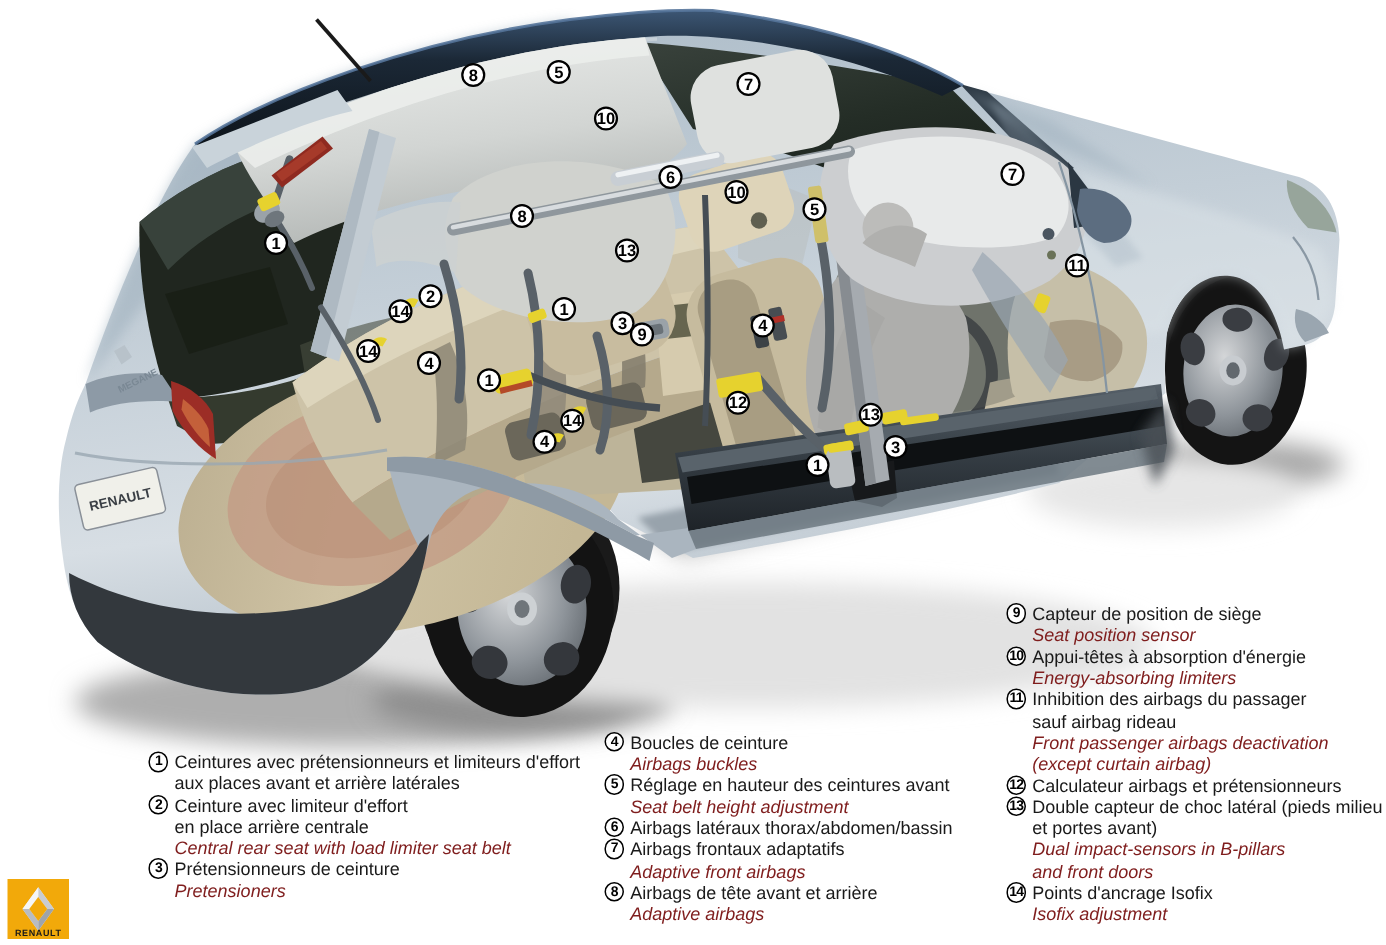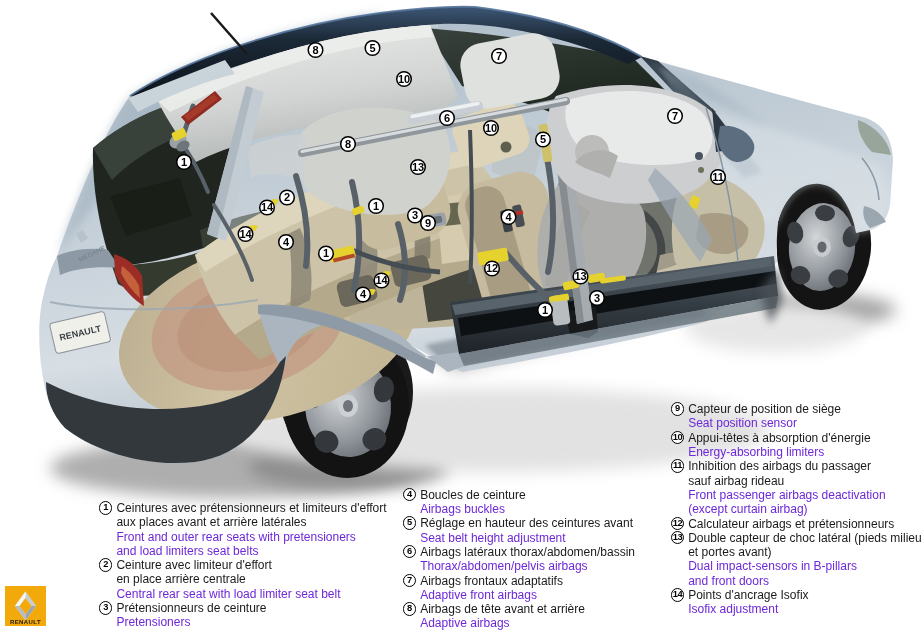--- a/index.html
+++ b/index.html
@@ -4,21 +4,21 @@
 <style>
   html,body{margin:0;padding:0;background:#fff;}
   #stage{position:relative;width:924px;height:630px;overflow:hidden;background:#fff;
          font-family:"Liberation Sans",sans-serif;}
   #car{position:absolute;left:0;top:0;}
   .col{position:absolute;font-size:12px;line-height:14.3px;color:#1a1a1a;}
   .it{position:relative;padding-left:17.5px;}
   .n{position:absolute;left:0;top:0px;width:11.5px;height:11.5px;border:1.15px solid #000;
      border-radius:50%;font-size:9.3px;line-height:11.5px;text-align:center;color:#000;
      font-weight:bold;background:#fff;letter-spacing:-0.5px;}
-  .en{color:#6d28d9;}
+  .en{color:#7f1d1d;font-style:italic;}
   #logo{position:absolute;left:5px;top:586px;width:41px;height:40px;background:#F2A90A;}
 </style>
 </head>
 <body>
 <div id="stage">
   <svg id="car" width="924" height="630" viewBox="0 0 924 630">
   <defs>
     <filter id="b8" x="-40%" y="-40%" width="180%" height="180%">
           <feGaussianBlur stdDeviation="8"></feGaussianBlur>
         </filter>
@@ -368,29 +368,29 @@
           <text x="580.5" y="280.3">13</text>
       <circle cx="597" cy="298" r="7.3" fill="#fff" stroke="#000" stroke-width="1.5"></circle>
           <text x="597" y="301.8">3</text>
       <circle cx="545" cy="310" r="7.3" fill="#fff" stroke="#000" stroke-width="1.5"></circle>
           <text x="545" y="313.8">1</text>
       </g>
   </g>
   </svg>
 
   <div class="col" style="left:98.9px;top:501px;width:330px;">
-    <div class="it"><span class="n">1</span>Ceintures avec prétensionneurs et limiteurs d'effort<br>aux places avant et arrière latérales<br><span class="en">Front and outer rear seats with pretensioners<br>and load limiters seat belts</span></div>
+    <div class="it"><span class="n">1</span>Ceintures avec prétensionneurs et limiteurs d'effort<br>aux places avant et arrière latérales<br></div>
     <div class="it"><span class="n">2</span>Ceinture avec limiteur d'effort<br>en place arrière centrale<br><span class="en">Central rear seat with load limiter seat belt</span></div>
     <div class="it"><span class="n">3</span>Prétensionneurs de ceinture<br><span class="en">Pretensioners</span></div>
   </div>
 
   <div class="col" style="left:402.7px;top:487.8px;width:280px;">
     <div class="it"><span class="n">4</span>Boucles de ceinture<br><span class="en">Airbags buckles</span></div>
     <div class="it"><span class="n">5</span>Réglage en hauteur des ceintures avant<br><span class="en">Seat belt height adjustment</span></div>
-    <div class="it"><span class="n">6</span>Airbags latéraux thorax/abdomen/bassin<br><span class="en">Thorax/abdomen/pelvis airbags</span></div>
+    <div class="it"><span class="n">6</span>Airbags latéraux thorax/abdomen/bassin<br></div>
     <div class="it"><span class="n">7</span>Airbags frontaux adaptatifs<br><span class="en">Adaptive front airbags</span></div>
     <div class="it"><span class="n">8</span>Airbags de tête avant et arrière<br><span class="en">Adaptive airbags</span></div>
   </div>
 
   <div class="col" style="left:670.7px;top:402.2px;width:253px;">
     <div class="it"><span class="n">9</span>Capteur de position de siège<br><span class="en">Seat position sensor</span></div>
     <div class="it"><span class="n">10</span>Appui-têtes à absorption d'énergie<br><span class="en">Energy-absorbing limiters</span></div>
     <div class="it"><span class="n">11</span>Inhibition des airbags du passager<br>sauf airbag rideau<br><span class="en">Front passenger airbags deactivation<br>(except curtain airbag)</span></div>
     <div class="it"><span class="n">12</span>Calculateur airbags et prétensionneurs<br></div>
     <div class="it"><span class="n">13</span>Double capteur de choc latéral (pieds milieu<br>et portes avant)<br><span class="en">Dual impact-sensors in B-pillars<br>and front doors</span></div>

